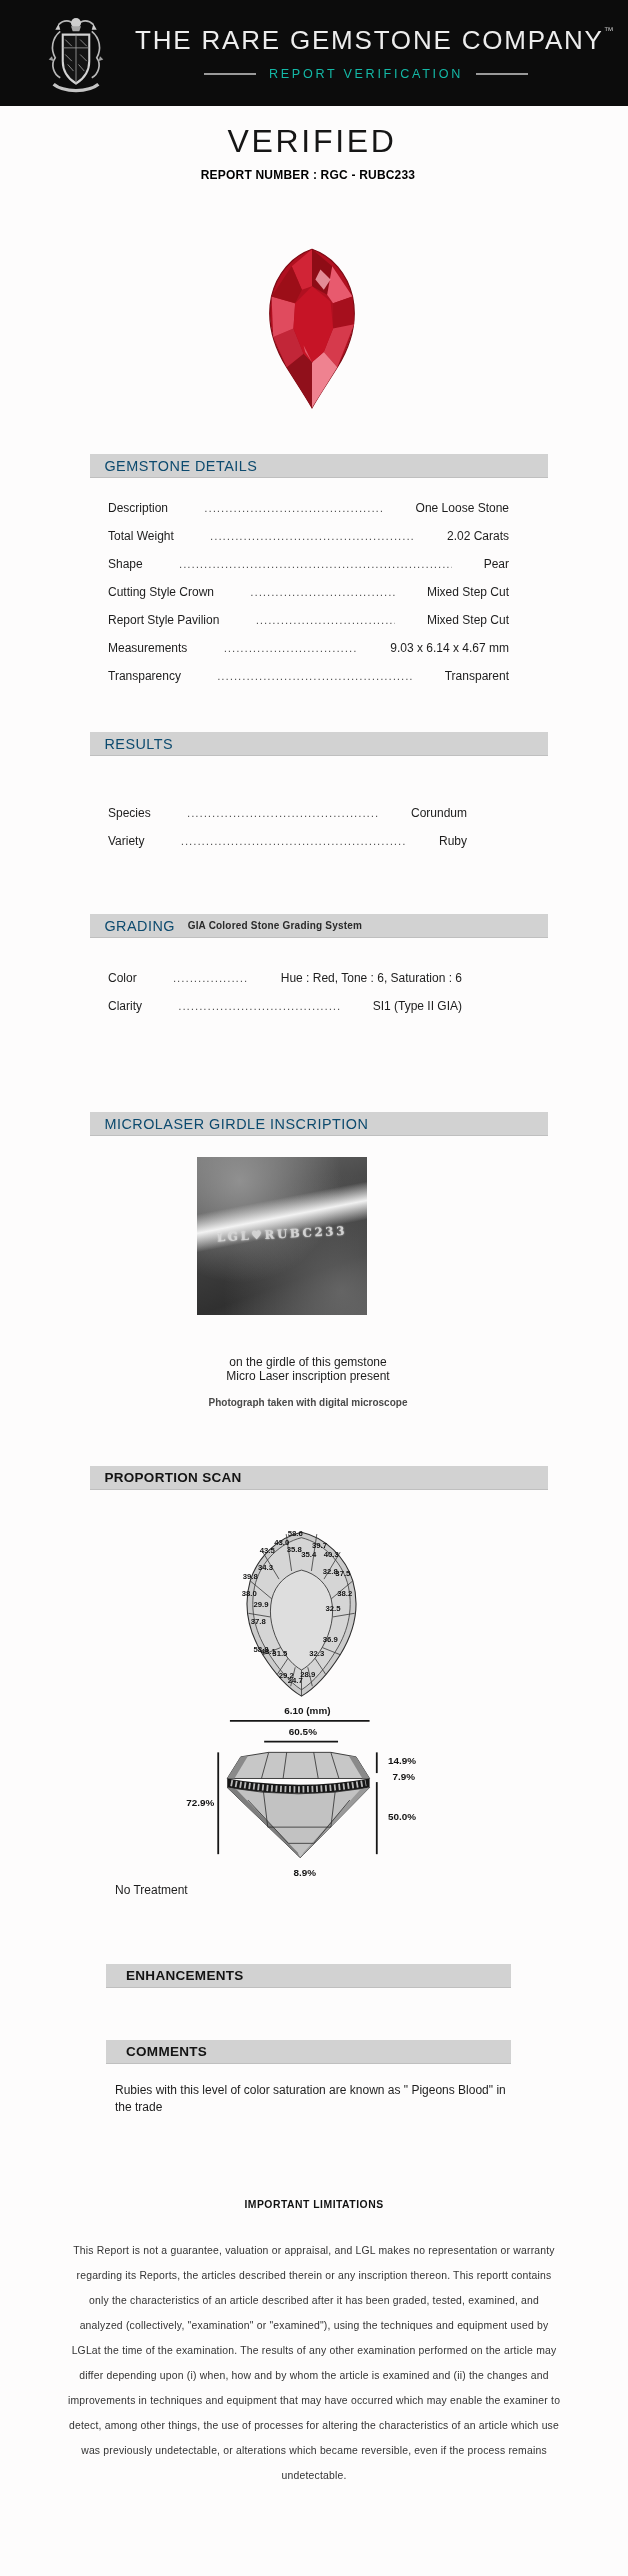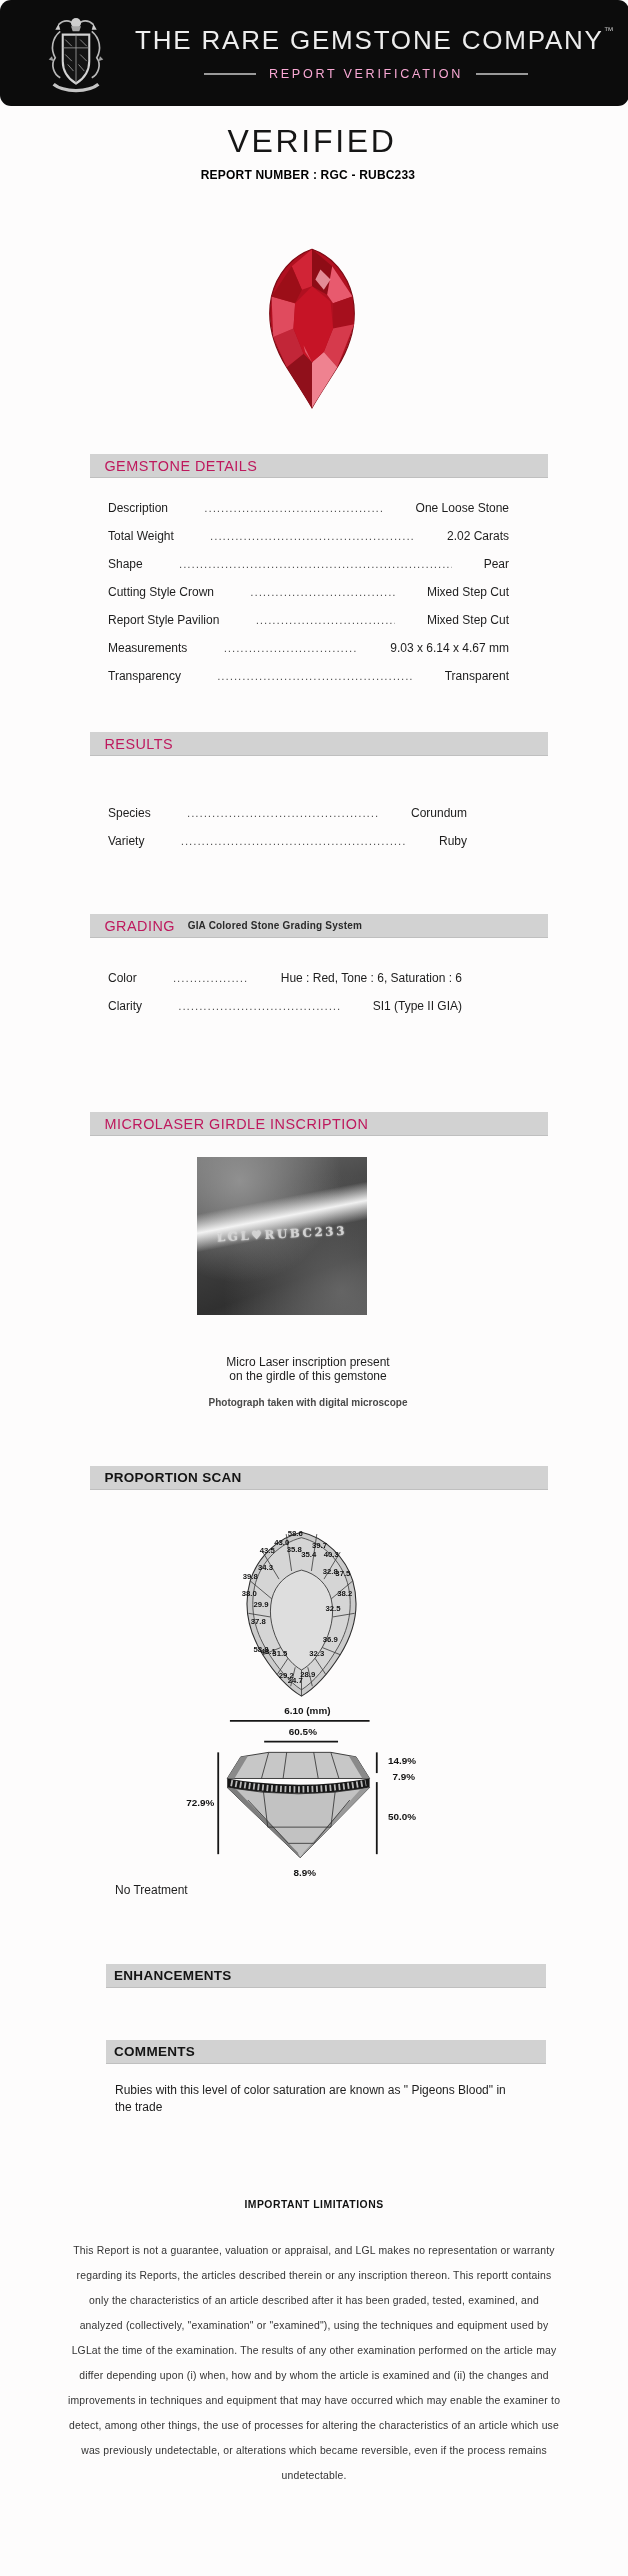--- a/index.html
+++ b/index.html
@@ -5,51 +5,51 @@
   html,body{margin:0;padding:0;}
   body{
     width:629px;height:2576px;position:relative;overflow:hidden;
     background:#fdfcfc;
     font-family:"Liberation Sans", sans-serif;
     color:#1c1c1c;
   }
   .abs{position:absolute;}
   
   .site-header{
-    left:0;top:0;width:629px;height:106px;background:#0c0c0c;border-radius:11px;
+    left:0;top:0;width:629px;height:106px;background:#0c0c0c;
   }
   .crest{left:47px;top:12.6px;width:58px;height:83px;}
   .brand-wrap{left:135px;top:0;width:462px;height:106px;text-align:center;}
   .brand-title{
     margin-top:25px;font-size:26px;font-weight:400;letter-spacing:1.8px;
     color:#ededed;white-space:nowrap;
   }
   .brand-tm{font-size:10px;vertical-align:top;color:#bdbdbd;letter-spacing:0;}
   .brand-sub{
-    margin-top:10.8px;font-size:12.6px;letter-spacing:2.7px;color:#f9a8d4;
+    margin-top:10.8px;font-size:12.6px;letter-spacing:2.7px;color:#14b8a6;
     display:flex;align-items:center;justify-content:center;gap:12.6px;
   }
   .dash{display:inline-block;width:52px;height:1.8px;background:#9a9a9a;}
   
   .verified{
     left:4px;top:123px;width:616px;text-align:center;
     font-size:32px;letter-spacing:2.7px;color:#161616;font-weight:400;
   }
   .report-number{
     left:0;top:168px;width:616px;text-align:center;
     font-size:12px;font-weight:bold;color:#000000;letter-spacing:0.2px;
   }
   
   .bar{
     background:#d2d2d2;border-bottom:0.9px solid #bfbfbf;
     display:flex;align-items:center;
   }
   .bar-main{left:90px;width:458px;height:24px;padding-left:14.4px;box-sizing:border-box;}
-  .bar-sub{left:106px;width:440px;height:23.5px;padding-left:8px;box-sizing:border-box;}
-  .bar-text{font-size:14.4px;letter-spacing:0.5px;color:#be185d;white-space:nowrap;}
+  .bar-sub{left:106px;width:405px;height:23.5px;padding-left:20px;box-sizing:border-box;}
+  .bar-text{font-size:14.4px;letter-spacing:0.5px;color:#0c4a6e;white-space:nowrap;}
   .bar-text-bold{font-size:13.5px;font-weight:bold;letter-spacing:0.3px;color:#141414;white-space:nowrap;}
   .bar-note{font-size:10px;font-weight:bold;color:#2a2a2a;margin-left:12.6px;letter-spacing:0.2px;white-space:nowrap;}
   
   .rows{display:block;}
   .row{display:flex;align-items:baseline;height:28px;font-size:12px;color:#1d1d1d;gap:32px;}
   .row .lbl{white-space:nowrap;}
   .row .leader{
     flex:1;overflow:hidden;white-space:nowrap;color:#3a3a3a;
     font-size:10px;letter-spacing:1.4px;padding:0 4.5px;
   }
@@ -230,22 +230,22 @@
     </div>
 </div>
 
 <div class="abs bar bar-main" style="top:1112px;">
   <span class="bar-text">MICROLASER GIRDLE INSCRIPTION</span>
 </div>
 <div class="abs girdle-photo">
   <div class="girdle-inscription">LGL♥RUBC233</div>
 </div>
 <div class="abs photo-caption">
+  <div>on the girdle of this gemstone</div>
   <div>Micro Laser inscription present</div>
-  <div>on the girdle of this gemstone</div>
 </div>
 <div class="abs photo-note">
   <div>Photograph taken with digital microscope</div>
 </div>
 
 <div class="abs bar bar-main" style="top:1466px;">
   <span class="bar-text-bold">PROPORTION SCAN</span>
 </div>
 
 <svg class="abs pear-diagram" viewBox="0 0 200 206">

